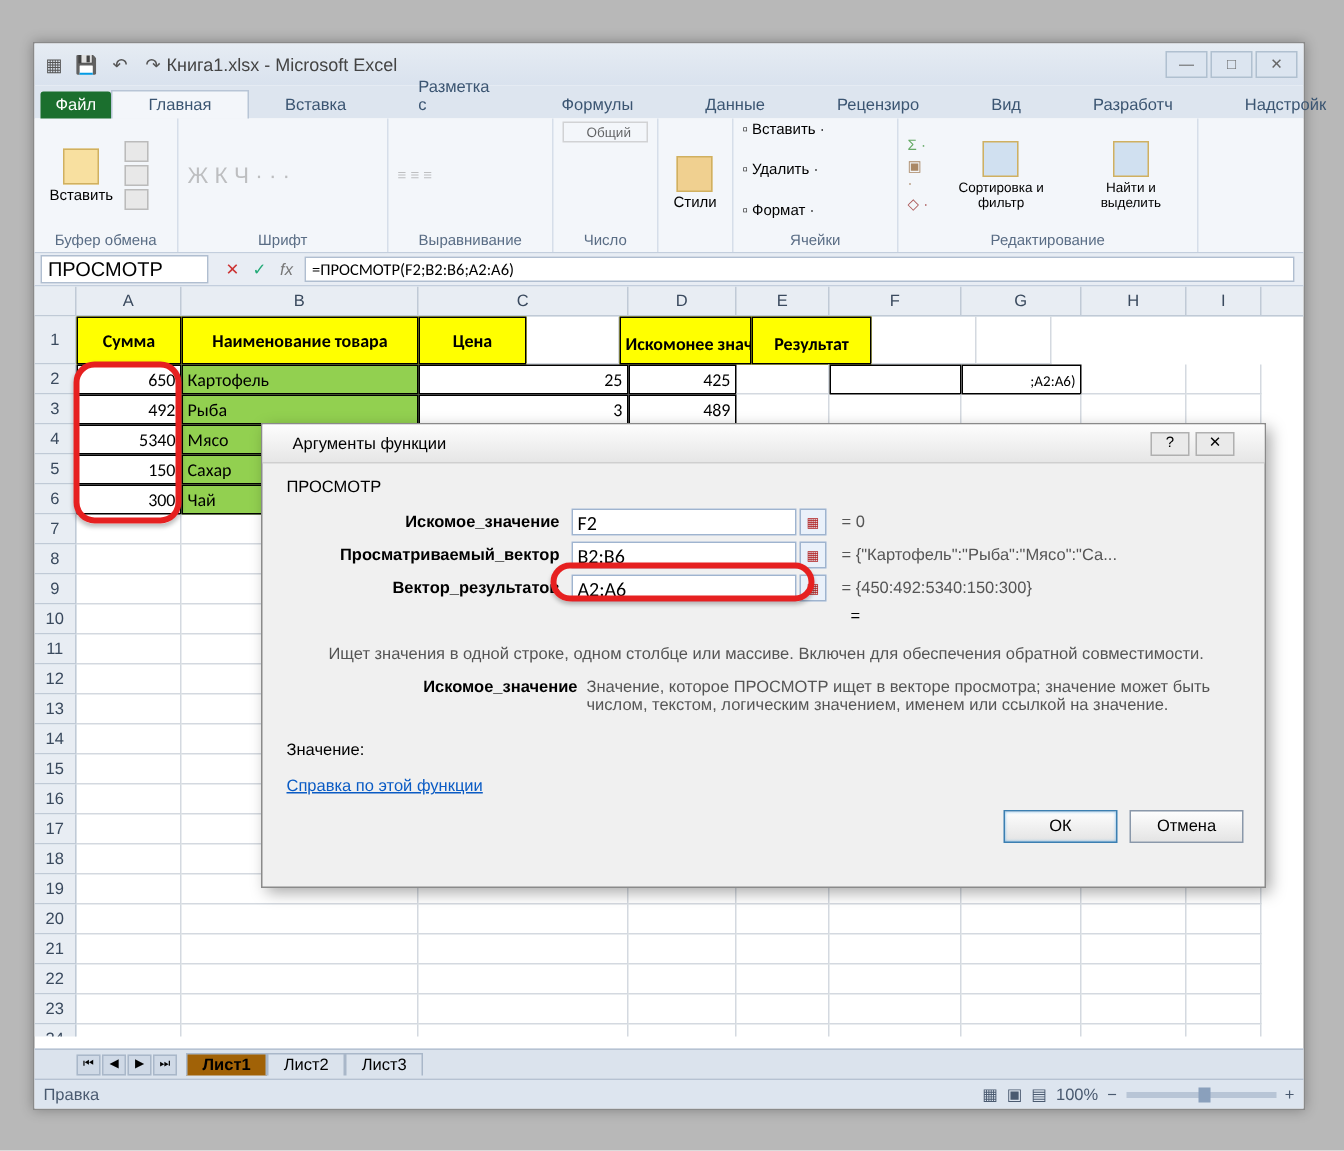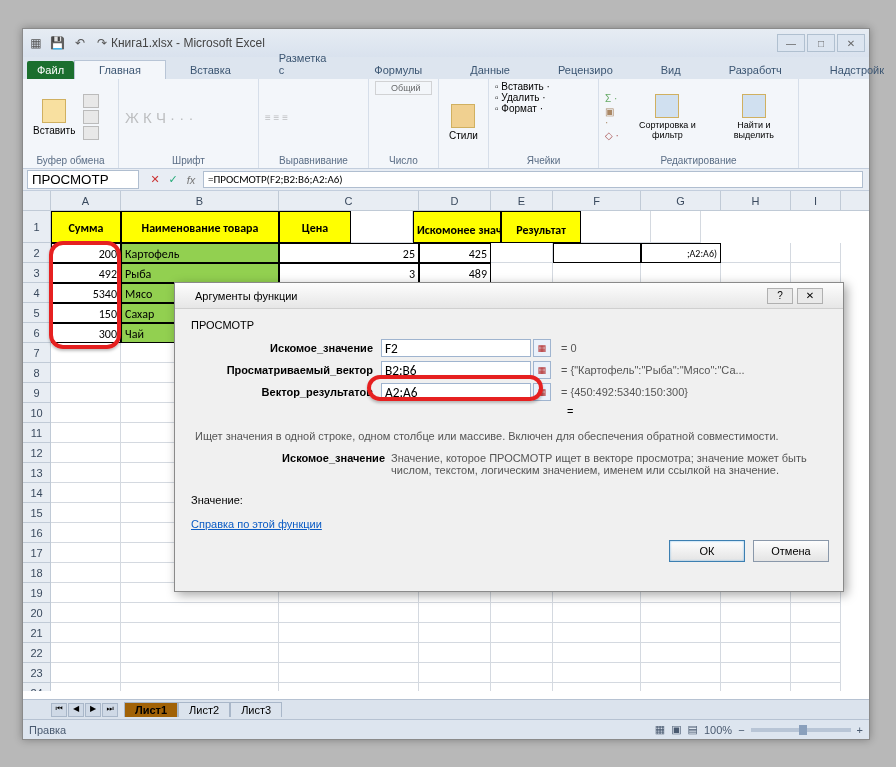--- a/index.html
+++ b/index.html
@@ -56,21 +56,21 @@
 .zoom-thumb { position: absolute; left: 48px; top: -3px; width: 8px; height: 10px; background: #8aa0bc; }
 .dialog { position: absolute; left: 174px; top: 282px; width: 670px; height: 310px; background: #f0f0f0; border: 1px solid #8a8a8a; box-shadow: 3px 3px 10px rgba(0,0,0,.35); font-size: 11px; }
 .dlg-title { height: 26px; background: linear-gradient(#fdfdfd,#e6e6e6); border-bottom: 1px solid #cfcfcf; display: flex; align-items: center; justify-content: space-between; padding: 0 20px; }
 .dlg-body { padding: 10px 16px; }
 .dlg-fn { font-size: 11px; margin-bottom: 8px; }
 .arg-row { display: flex; align-items: center; margin-bottom: 4px; }
 .arg-label { width: 190px; text-align: right; font-weight: bold; padding-right: 8px; }
 .arg-input { width: 150px; height: 18px; border: 1px solid #9fb4cf; background: #fff; padding: 0 3px; font-family: Calibri, sans-serif; }
 .refedit-ic { width: 18px; height: 18px; margin-left: 2px; border: 1px solid #9fb4cf; background: #eaf1fa; display: inline-flex; align-items: center; justify-content: center; font-size: 9px; color: #b02020; }
 .arg-res { margin-left: 10px; color: #555; }
-.dlg-desc { margin-top: 12px; color: #555; line-height: 1.4; padding: 0 4px; }
+.dlg-desc { margin-top: 12px; color: #555; line-height: 1.4; padding: 0 4px; margin-left: 24px; }
 .dlg-hint { display: flex; margin-top: 8px; }
 .dlg-hint-l { width: 200px; text-align: right; font-weight: bold; padding-right: 6px; }
 .dlg-hint-r { flex: 1; color: #555; }
 .dlg-val { margin-top: 18px; }
 .dlg-link { color: #0a5bc4; text-decoration: underline; margin-top: 12px; display: inline-block; }
 .dlg-btns { display: flex; gap: 8px; justify-content: flex-end; padding: 0 14px 12px; }
 .dlg-btn { width: 76px; height: 22px; background: linear-gradient(#fdfdfd,#e4e4e4); border: 1px solid #8a98aa; font-size: 11px; }
 .dlg-btn.primary { border: 1px solid #3c7fb1; box-shadow: 0 0 2px #6bb3e8 inset; }
 .dlg-close { display: flex; gap: 4px; }
 .dlg-x { width: 26px; height: 16px; border: 1px solid #b0b0b0; background: #eaeaea; text-align: center; font-size: 10px; line-height: 14px; }
@@ -145,21 +145,21 @@
     <div class="rgroup" style="width:50px">
       <div class="rgroup-body">
           <div class="big-btn">
             <div class="ic" style="background:#f0d090"></div>
             <span>Стили</span>
           </div>
         </div>
       <div class="rgroup-label"></div>
     </div>
     <div class="rgroup" style="width:110px">
-      <div class="rgroup-body" style="flex-direction:column;align-items:stretch;gap:0;font-size:10px">
+      <div class="rgroup-body" style="flex-direction:column;align-items:stretch;gap:16px;font-size:10px">
         <div>▫ <span>Вставить</span> ·</div>
         <div>▫ <span>Удалить</span> ·</div>
         <div>▫ <span>Формат</span> ·</div>
       </div>
       <div class="rgroup-label">Ячейки</div>
     </div>
     <div class="rgroup" style="width:200px">
       <div class="rgroup-body">
         <div style="display:flex;flex-direction:column;gap:2px">
             <span style="color:#6a6">Σ ·</span>
@@ -213,21 +213,21 @@
       <div class="cell colE"></div>
       <div class="cell colF hdr-yellow2">Искомонее значение</div>
       <div class="cell colG hdr-yellow2">Результат</div>
       <div class="cell colH"></div>
       <div class="cell colI"></div>
     </div>
 
     <div id="data-rows">
         <div class="gridrow">
      <div class="rowhead">2</div>
-     <div class="cell colA cell-bordered">200</div>
+     <div class="cell colA cell-bordered">650</div>
      <div class="cell colB cell-green">Картофель</div>
      <div class="cell colC cell-bordered">25</div>
      <div class="cell colD cell-bordered">425</div>
      <div class="cell colE"></div>
      <div class="cell colF cell-bordered-l"></div>
           <div class="cell colG cell-g2">;A2:A6)</div>
      <div class="cell colH"></div>
      <div class="cell colI"></div>
    </div>
         <div class="gridrow">

